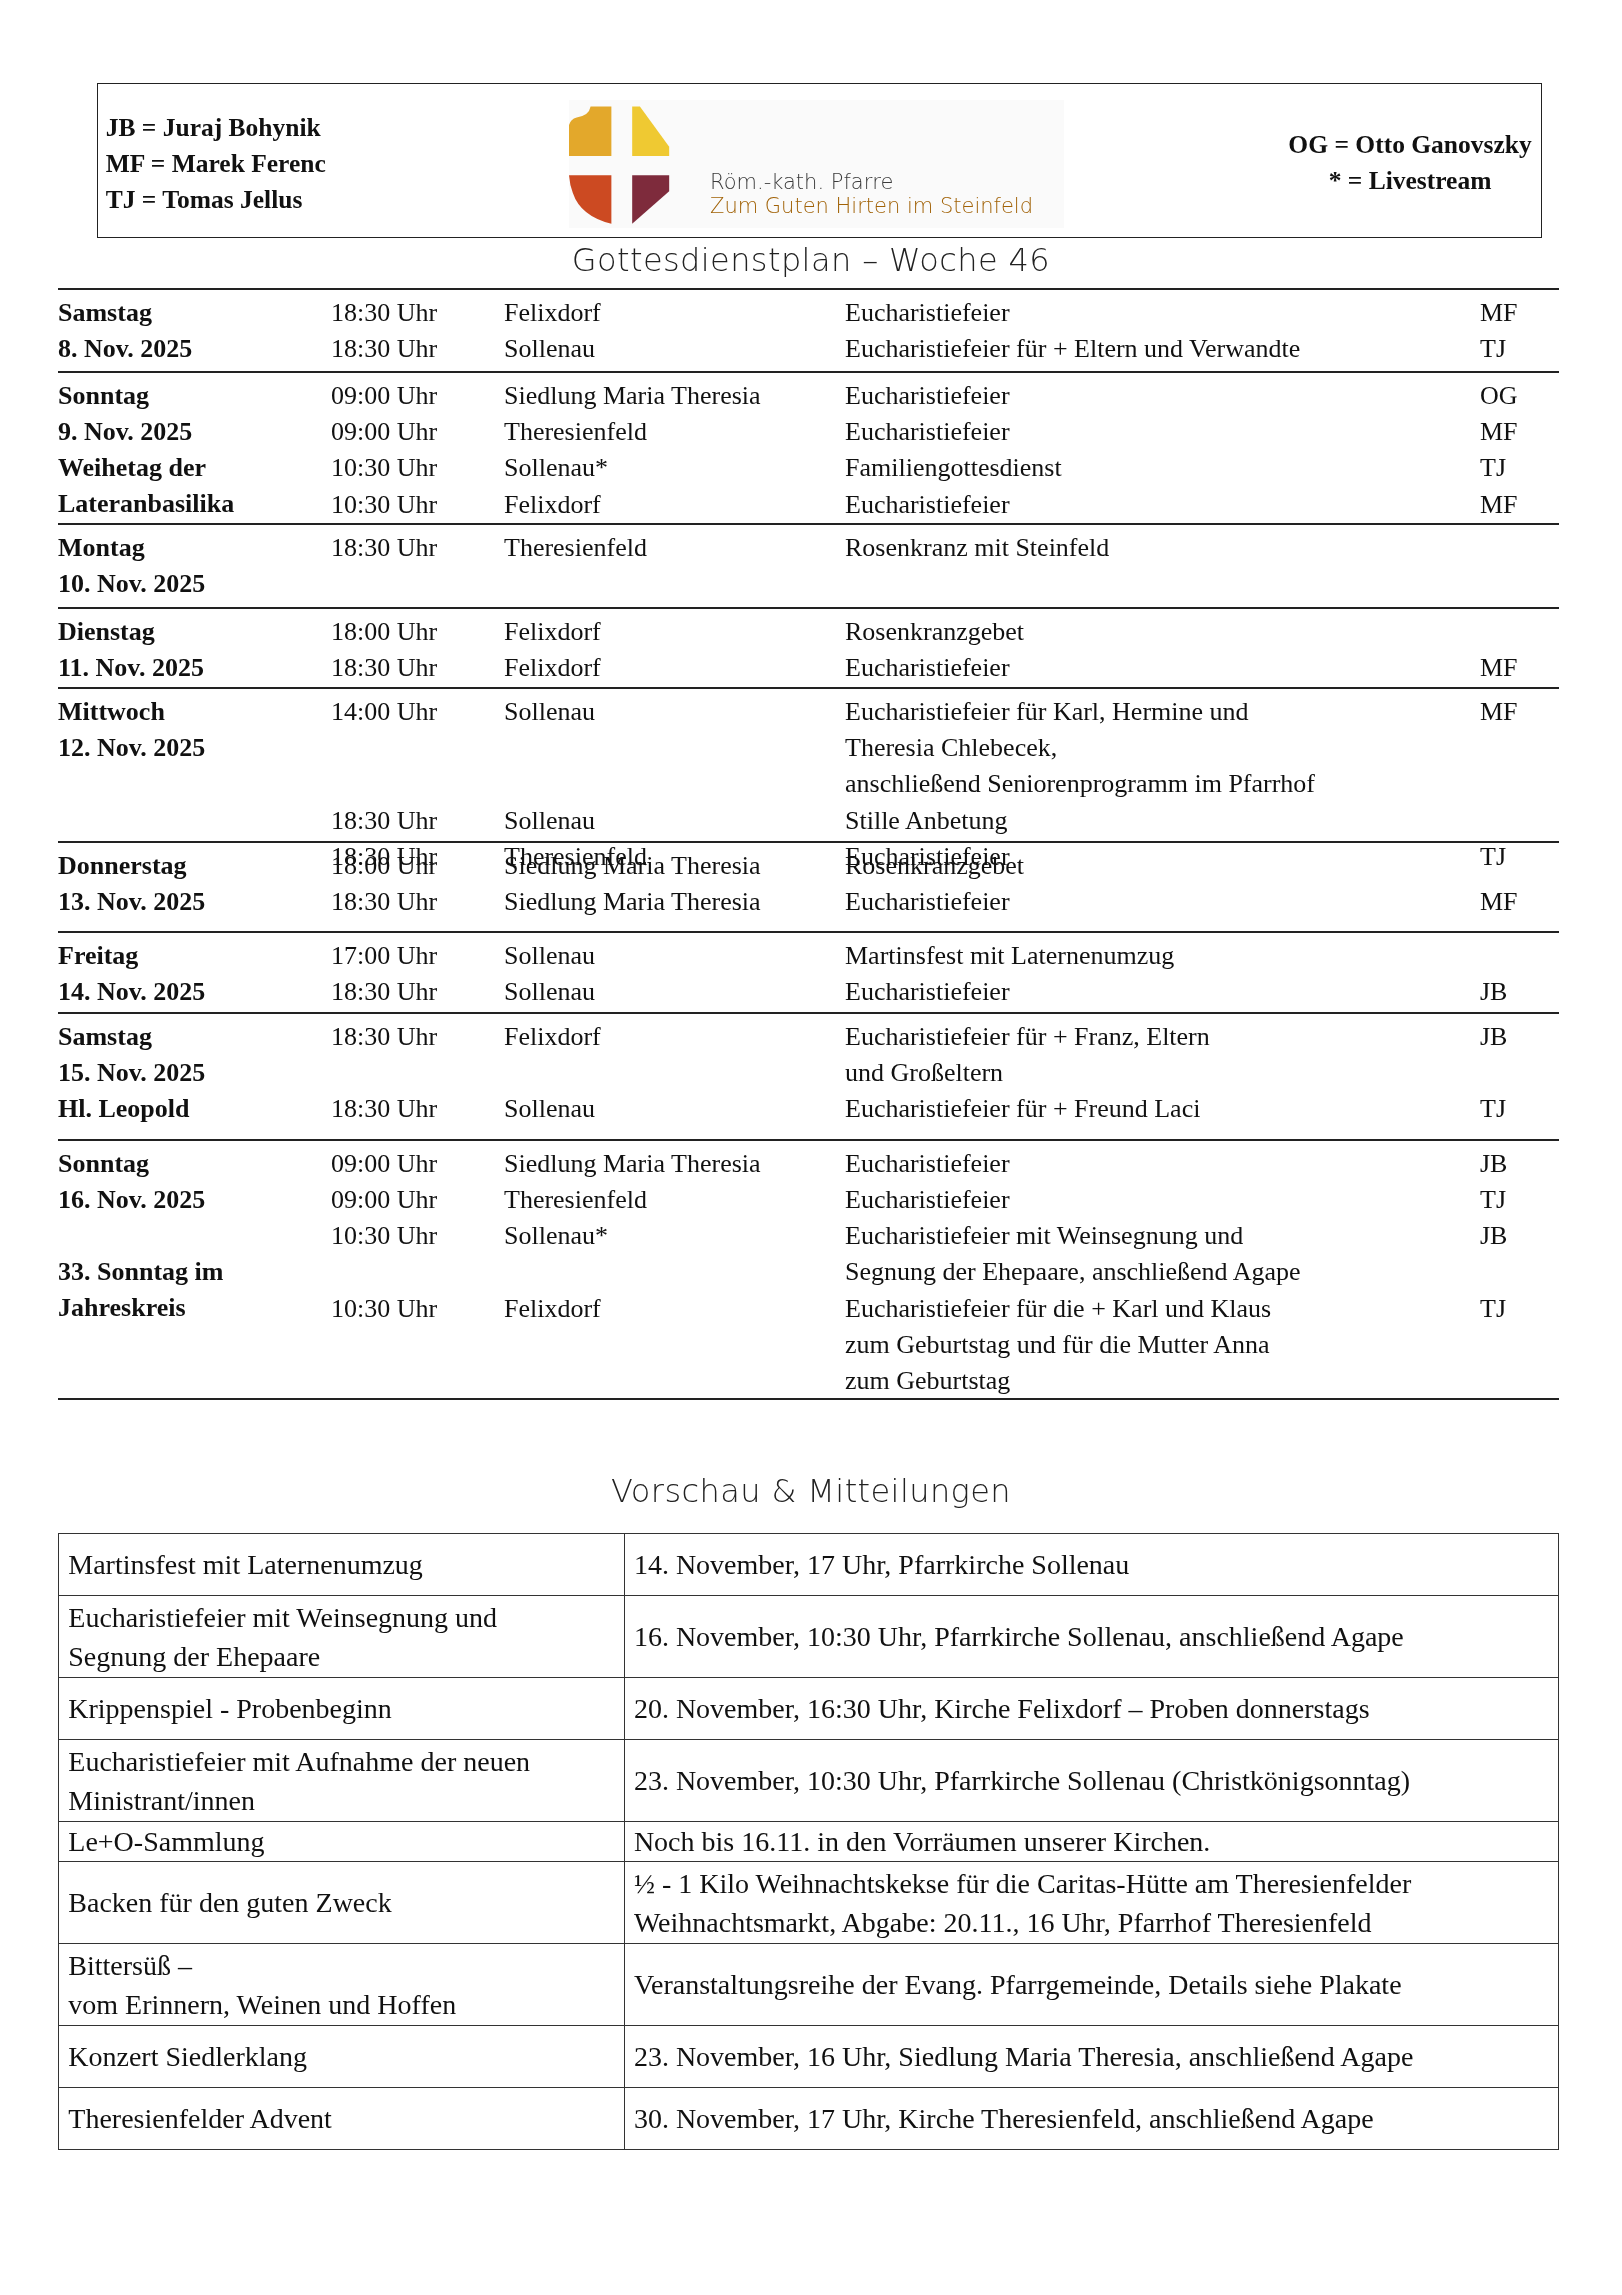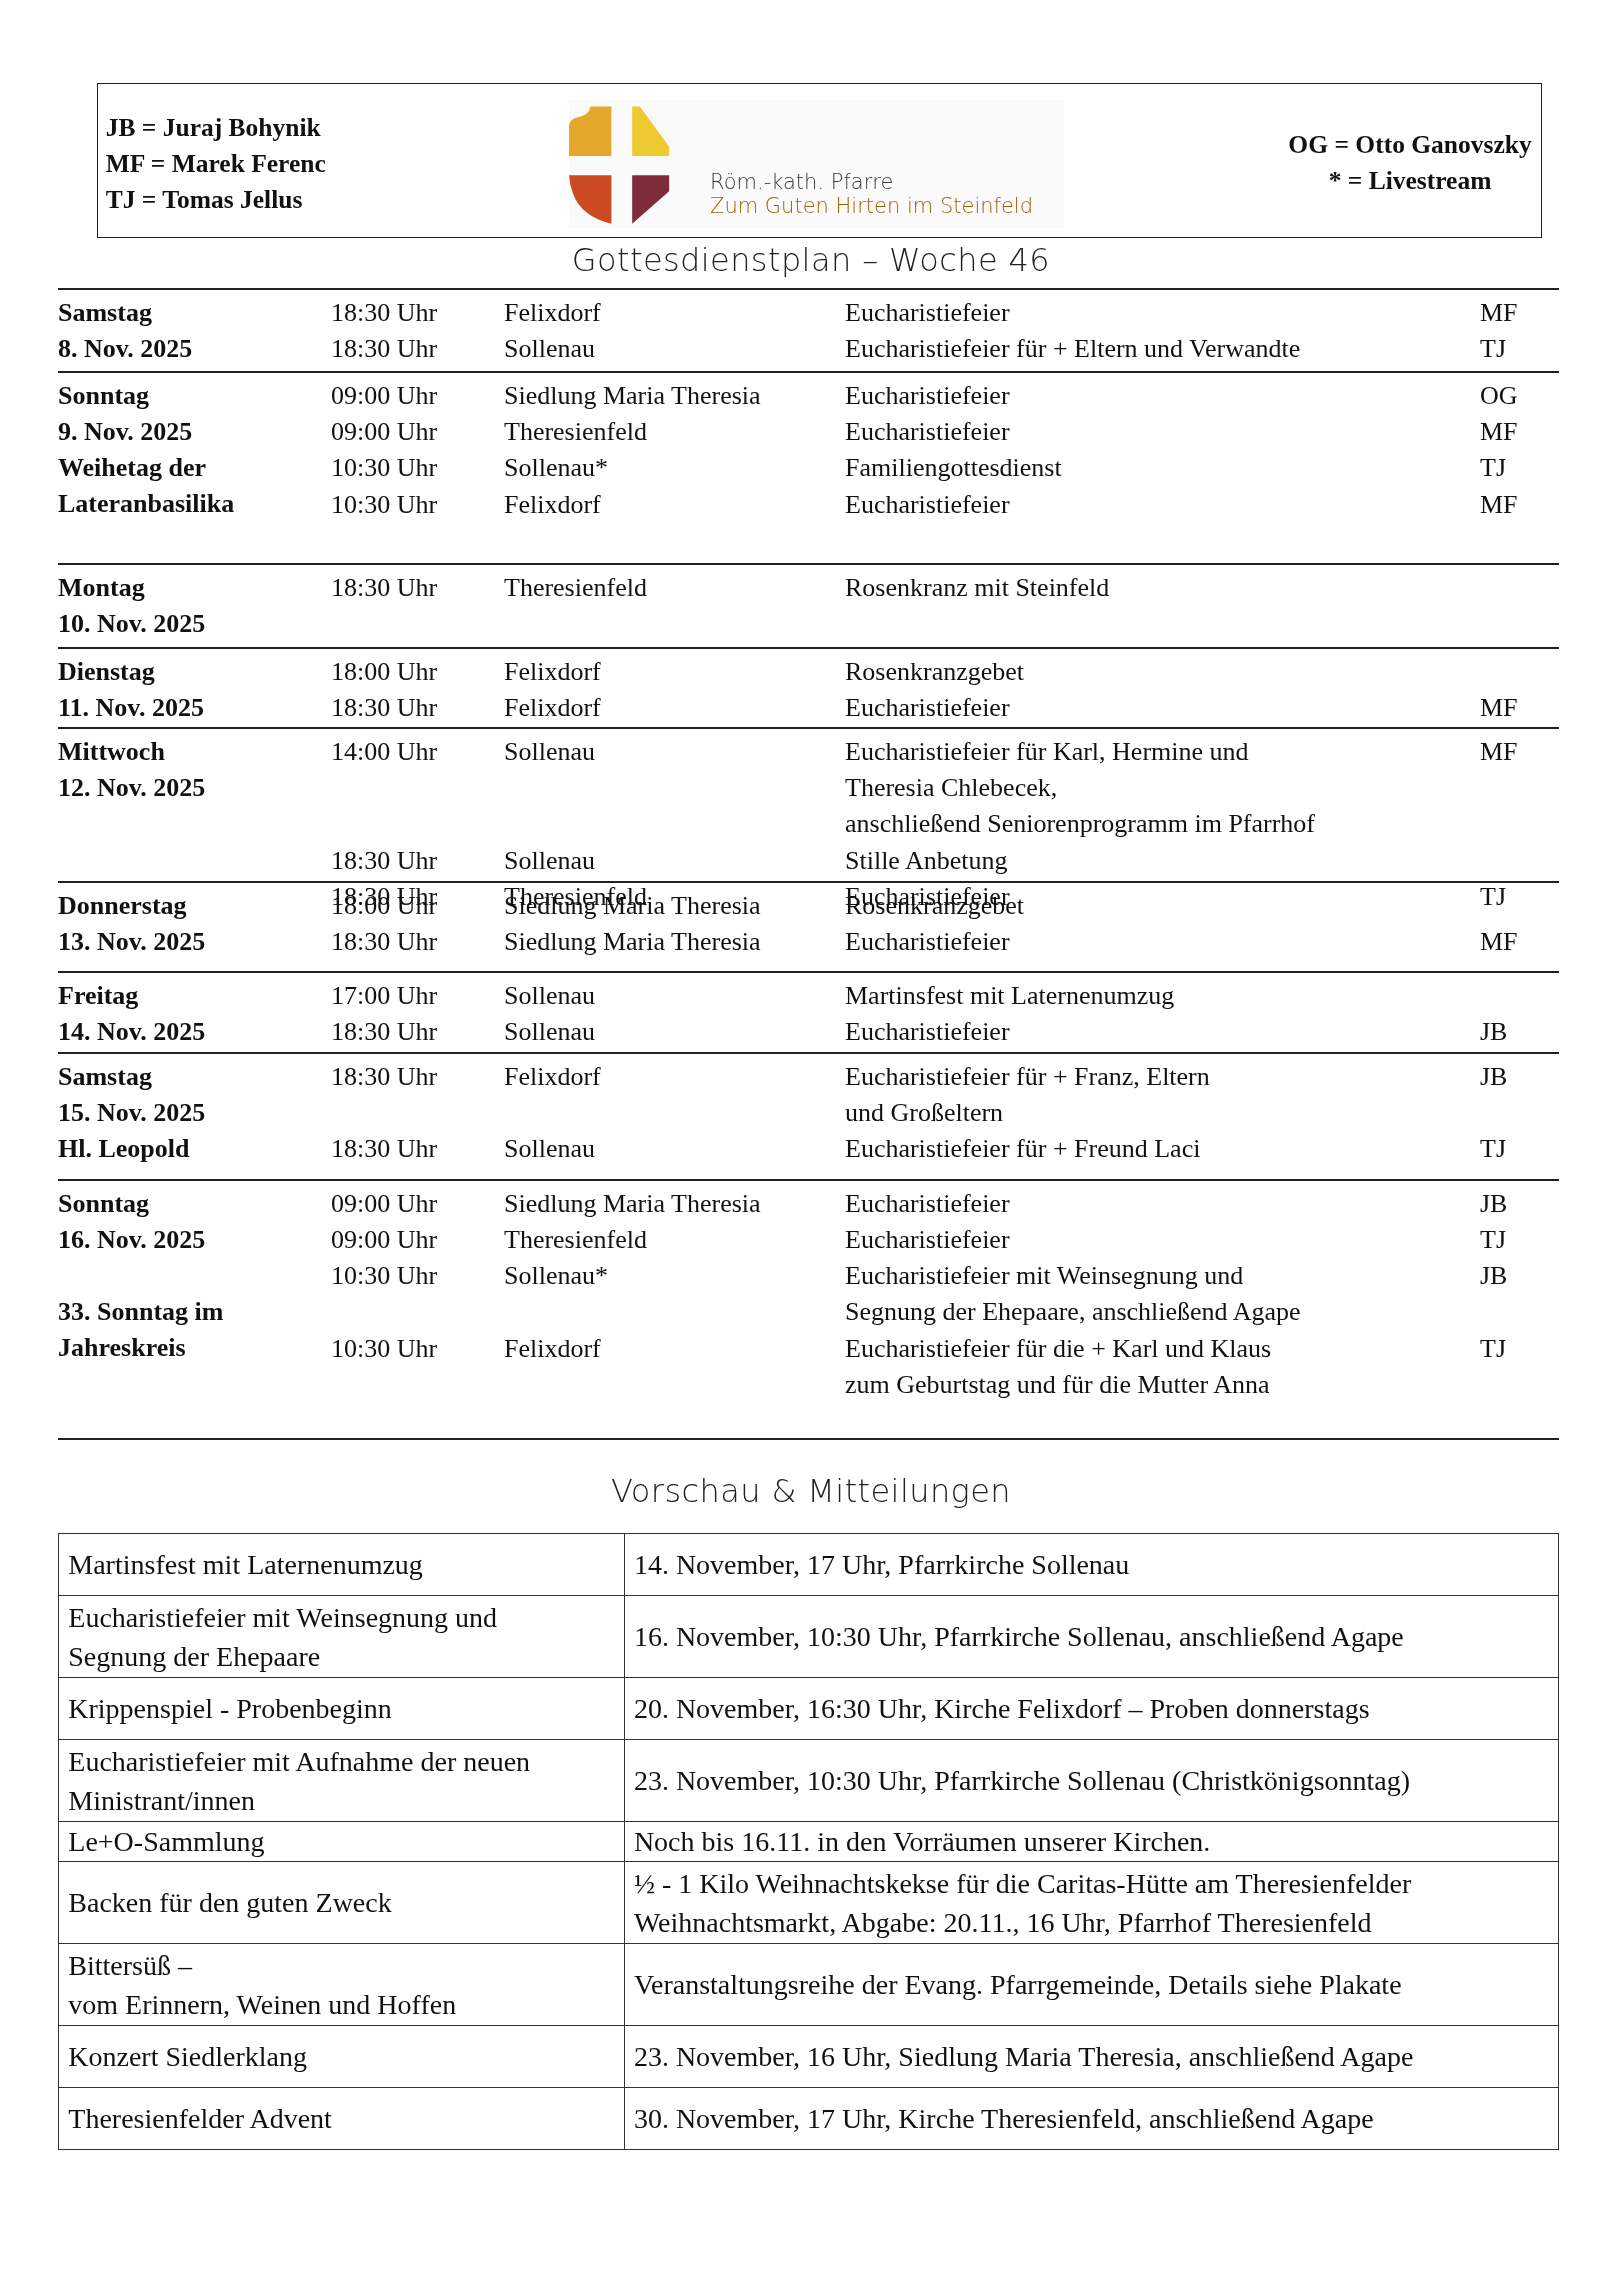--- a/index.html
+++ b/index.html
@@ -110,21 +110,21 @@
         <div>Familiengottesdienst</div>
       </div>
       <div class="svc c-priest" style="top: 77px;">TJ</div>
       <div class="svc c-time" style="top: 114px;">10:30 Uhr</div>
       <div class="svc c-place" style="top: 114px;">Felixdorf</div>
       <div class="svc c-event" style="top: 114px;">
         <div>Eucharistiefeier</div>
       </div>
       <div class="svc c-priest" style="top: 114px;">MF</div>
     </div>
-    <div class="day-group" style="height: 84px; margin-top: 40px;">
+    <div class="day-group" style="height: 84px;">
       <div class="day-labels">
         <div>Montag</div>
         <div>10. Nov. 2025</div>
       </div>
       <div class="svc c-time" style="top: 4.6px;">18:30 Uhr</div>
       <div class="svc c-place" style="top: 4.6px;">Theresienfeld</div>
       <div class="svc c-event" style="top: 4.6px;">
         <div>Rosenkranz mit Steinfeld</div>
       </div>
       <div class="svc c-priest" style="top: 4.6px;"></div>
@@ -254,20 +254,21 @@
       <div class="svc c-event" style="top: 77px;">
         <div>Eucharistiefeier mit Weinsegnung und</div>
         <div>Segnung der Ehepaare, anschließend Agape</div>
       </div>
       <div class="svc c-priest" style="top: 77px;">JB</div>
       <div class="svc c-time" style="top: 150px;">10:30 Uhr</div>
       <div class="svc c-place" style="top: 150px;">Felixdorf</div>
       <div class="svc c-event" style="top: 150px;">
         <div>Eucharistiefeier für die + Karl und Klaus</div>
         <div>zum Geburtstag und für die Mutter Anna</div>
+        <div>zum Geburtstag</div>
       </div>
       <div class="svc c-priest" style="top: 150px;">TJ</div>
     </div>
   </div>
 
 <div id="preview-title" class="section-title">Vorschau &amp; Mitteilungen</div>
 
 <table id="preview-table">
   <tbody id="preview-body">
       <tr style="height: 62px;">

